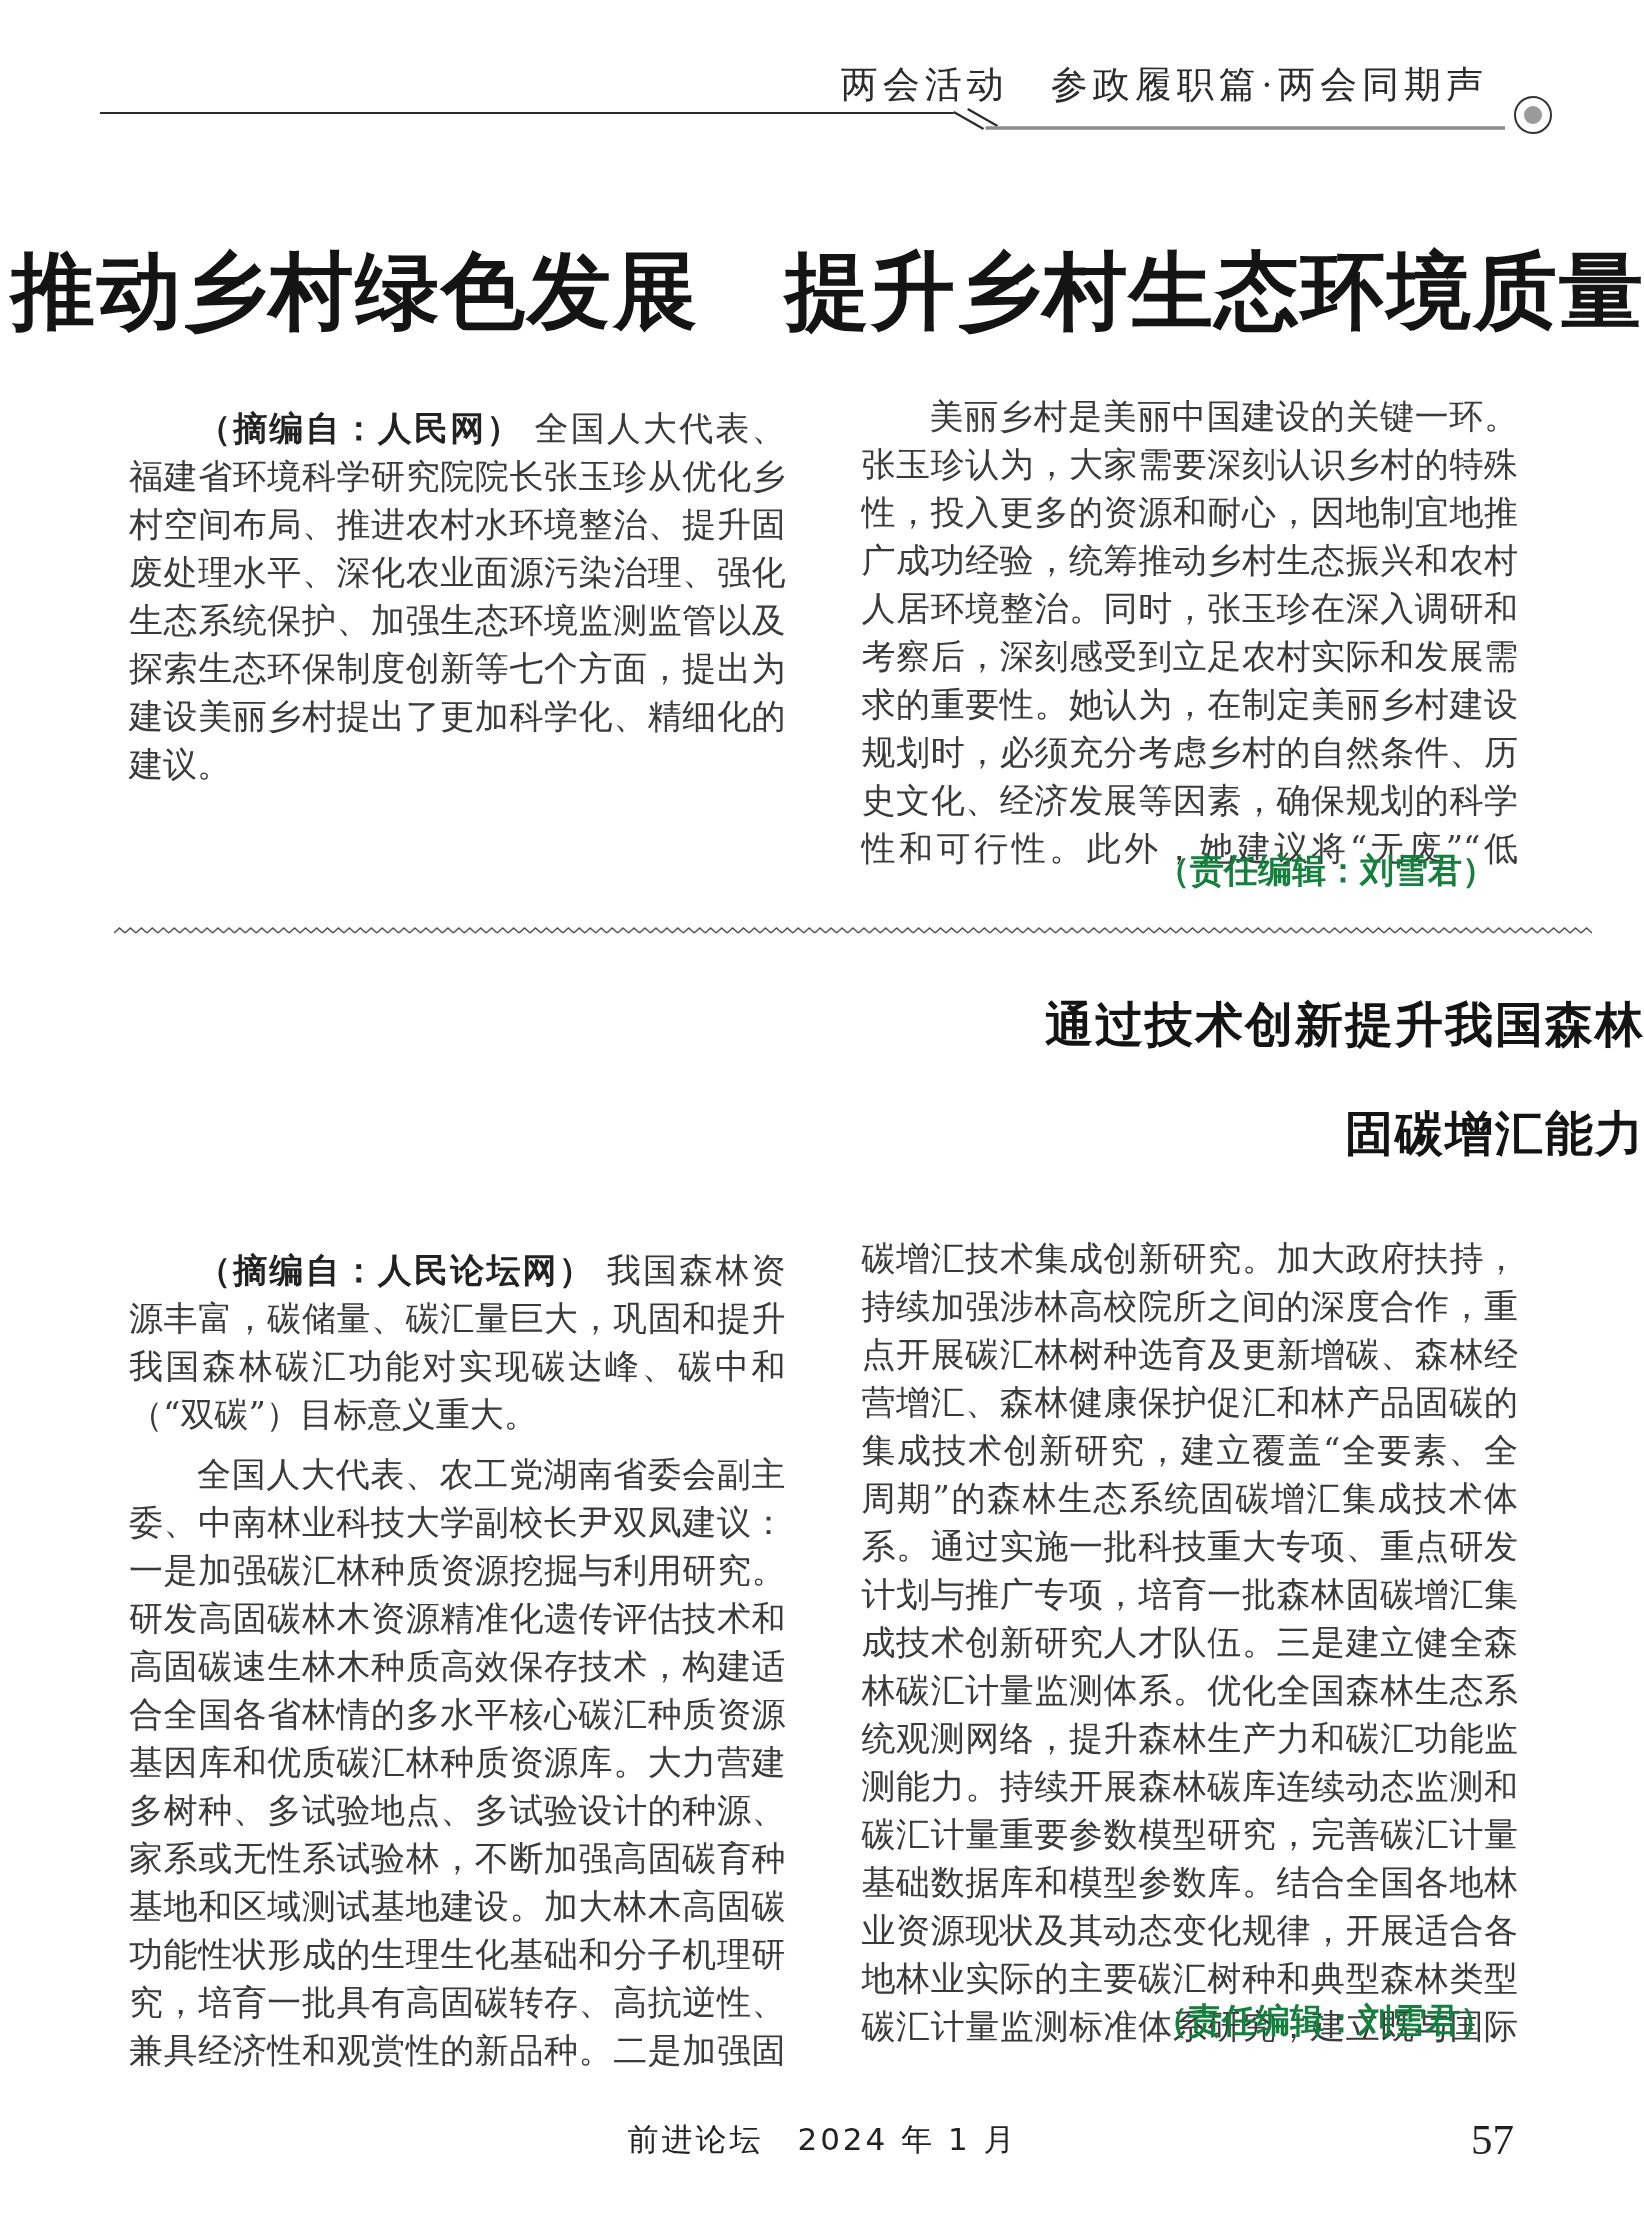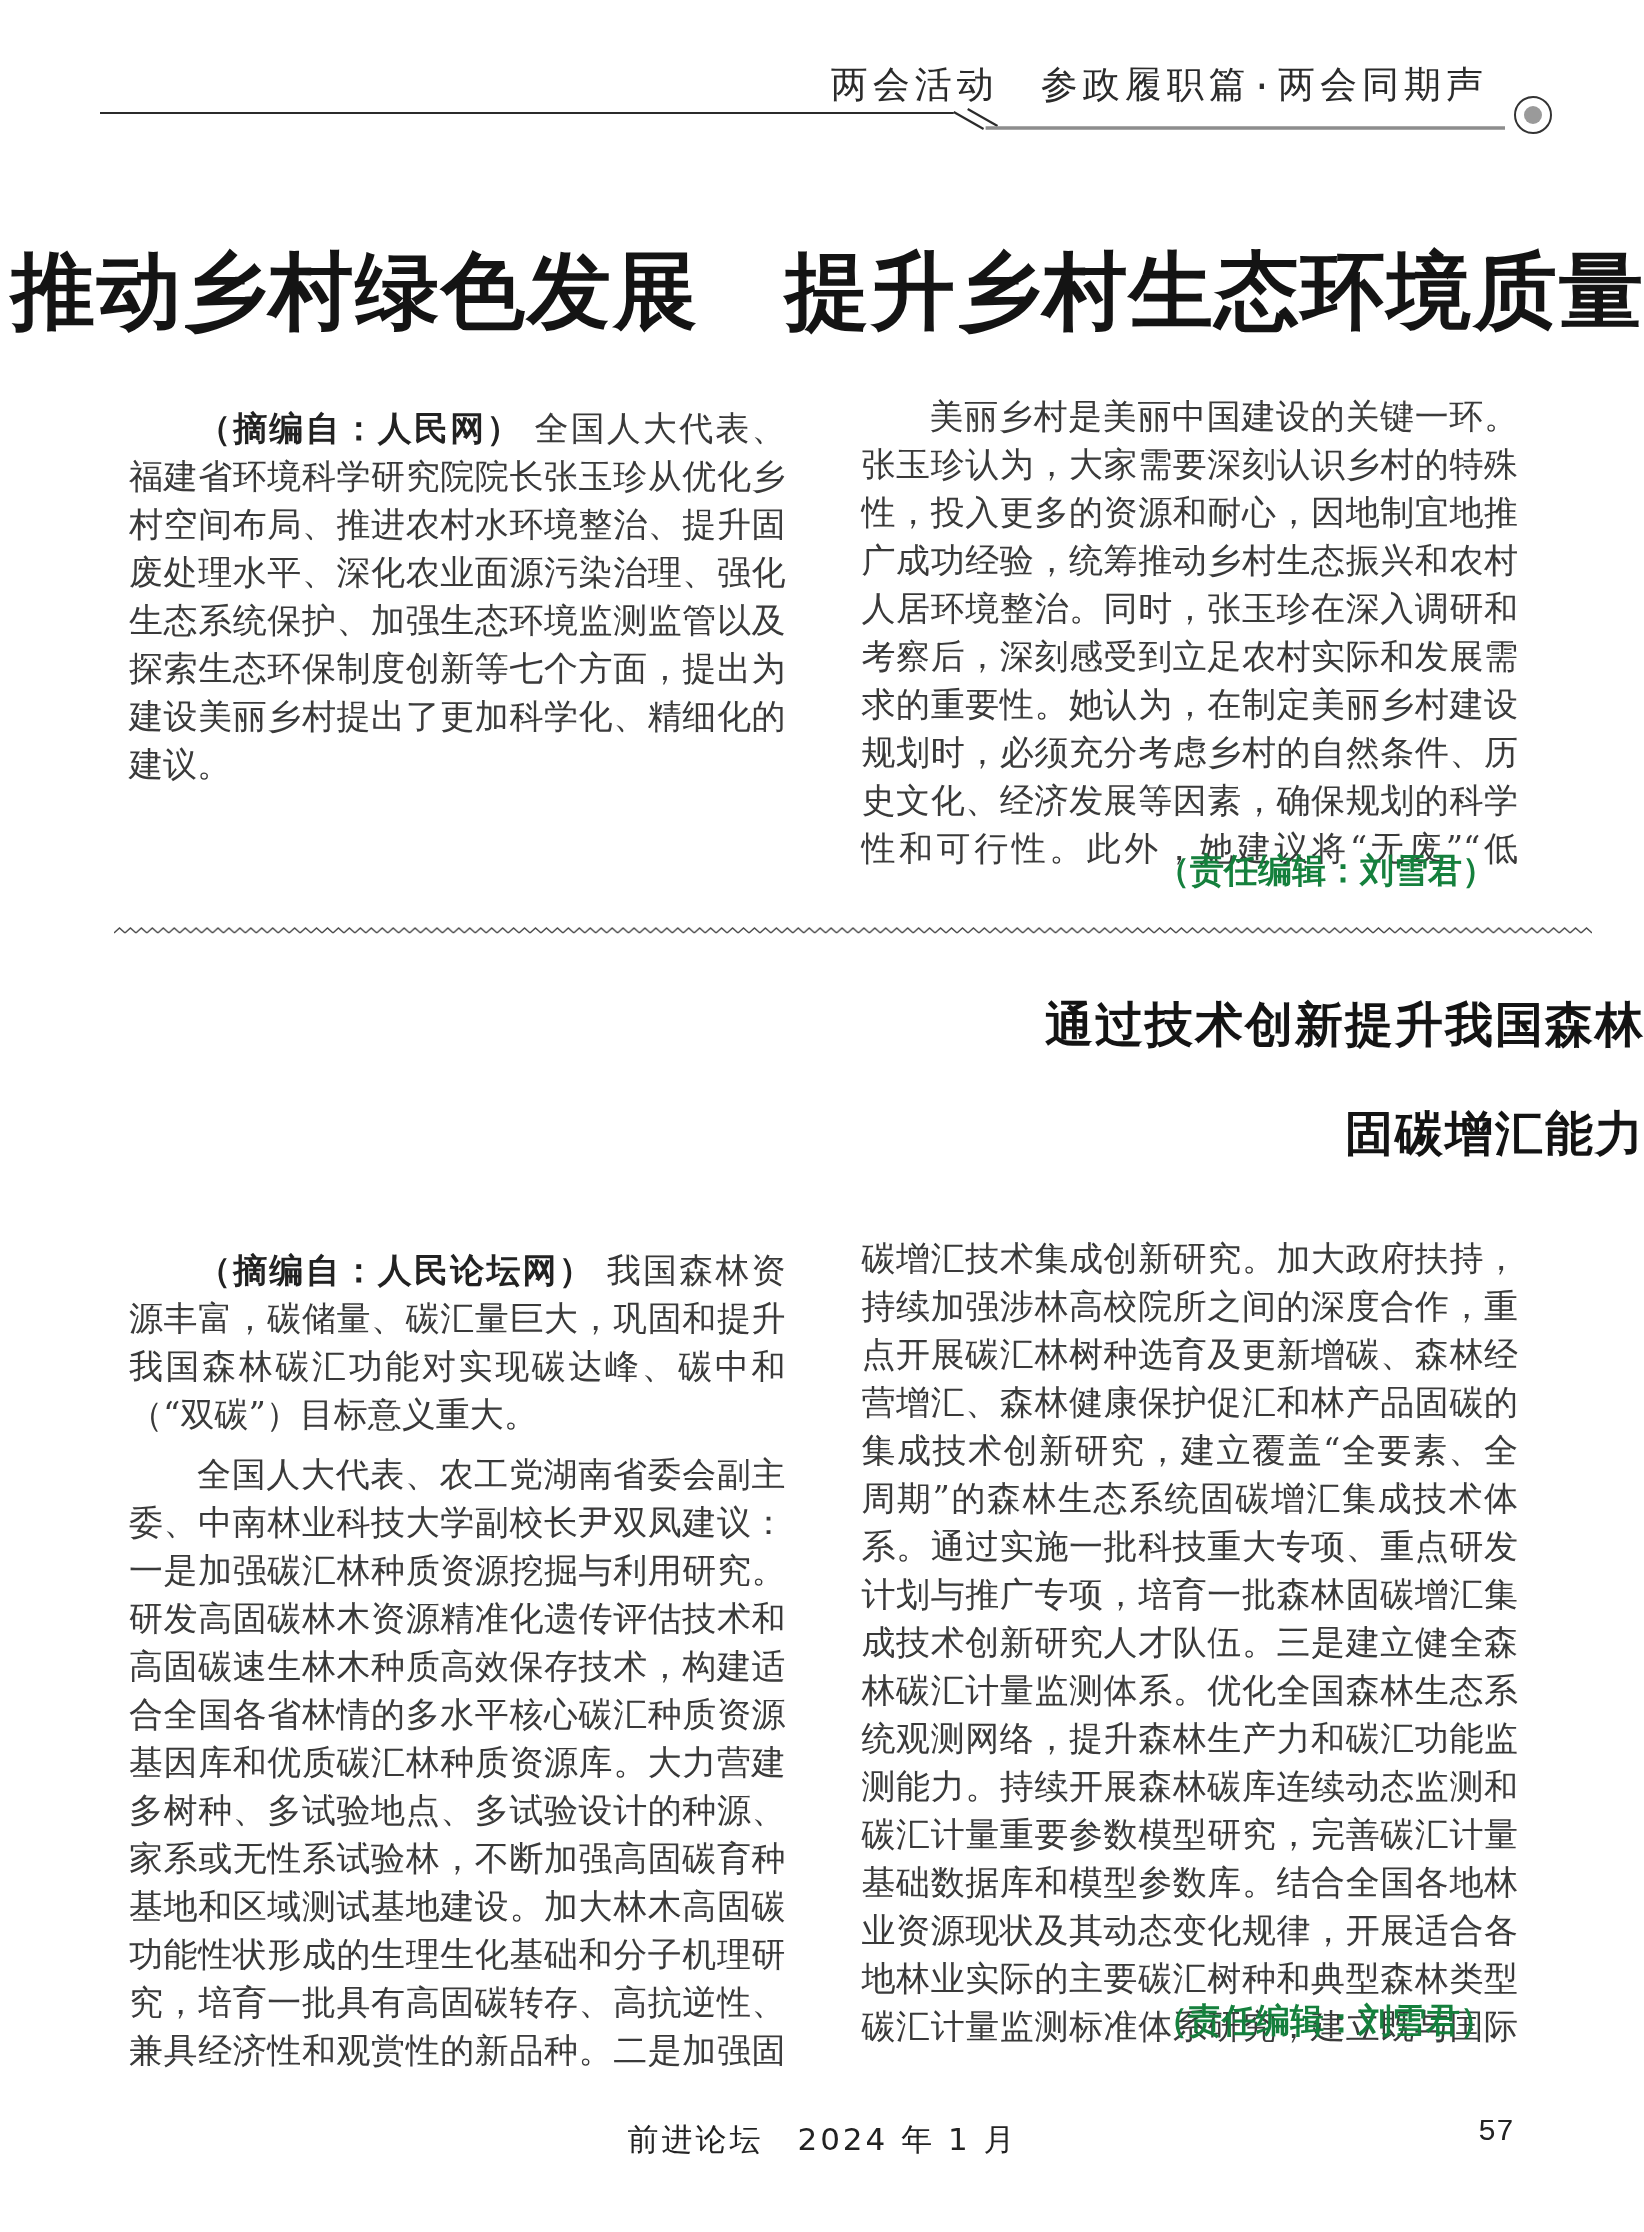--- a/index.html
+++ b/index.html
@@ -11,21 +11,21 @@
     font-family:"DejaVu Serif", serif;
     color:#2e2e2e;
   }
   
   .header-label{
     position:absolute;
     top:60px; right:157px;
     font-size:37px;
     letter-spacing:5px;
     color:#2b2b2b;
-    font-family:Liberation Mono, monospace;
+    font-family:Liberation Serif, serif;
     white-space:nowrap;
   }
   .header-rule{position:absolute; left:100px; top:96px;}
   .bullseye{
     position:absolute; left:1514px; top:96px;
     width:34px;height:34px;border-radius:50%;
     border:2px solid #333;
     display:flex;align-items:center;justify-content:center;
     background:#fff;
   }
@@ -71,22 +71,22 @@
   .divider{position:absolute;left:114px;top:925px;}
   
   .footer-journal{
     position:absolute;left:0;right:0;top:2119px;
     text-align:center;
     font-family:"DejaVu Sans", sans-serif;
     font-size:31px;letter-spacing:3px;color:#222;
   }
   .footer-page{
     position:absolute;top:2115px;right:131px;
-    font-family:Liberation Mono, monospace;
-    font-size:30px;color:#222;
+    font-family:Liberation Serif, serif;
+    font-size:43px;color:#222;
   }
 </style>
 </head>
 <body>
 
 <div class="page">
 
   <div class="header-label">两会活动　参政履职篇·两会同期声</div>
 
   <svg class="header-rule" width="1405" height="40" viewBox="0 0 1412 40">

